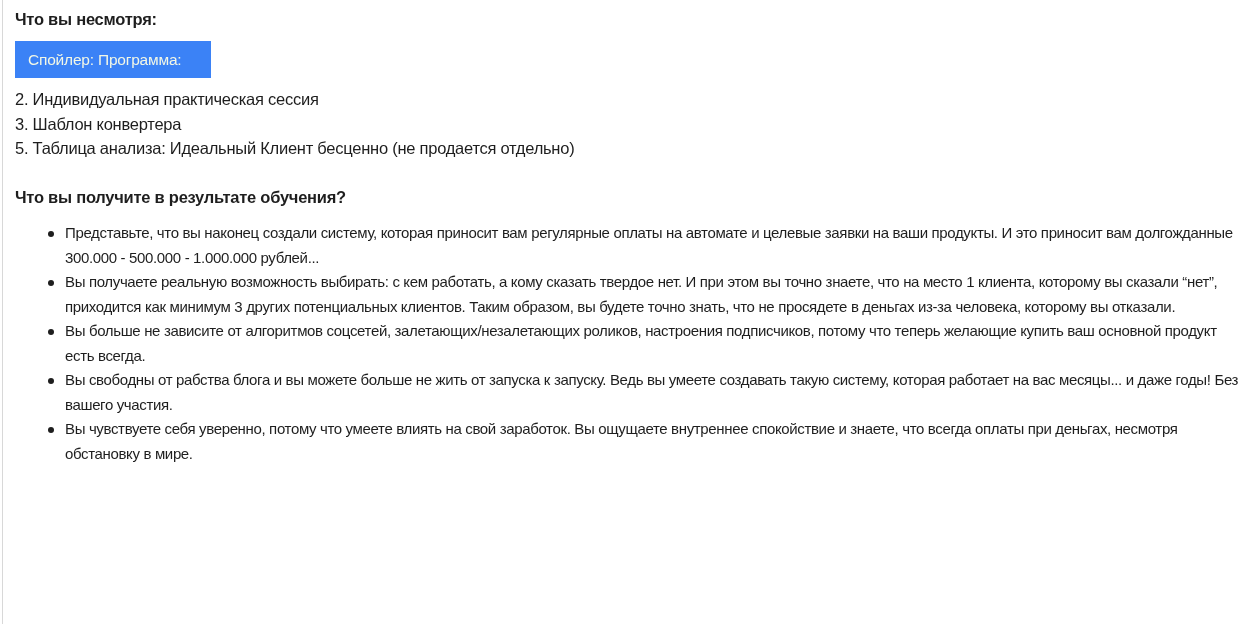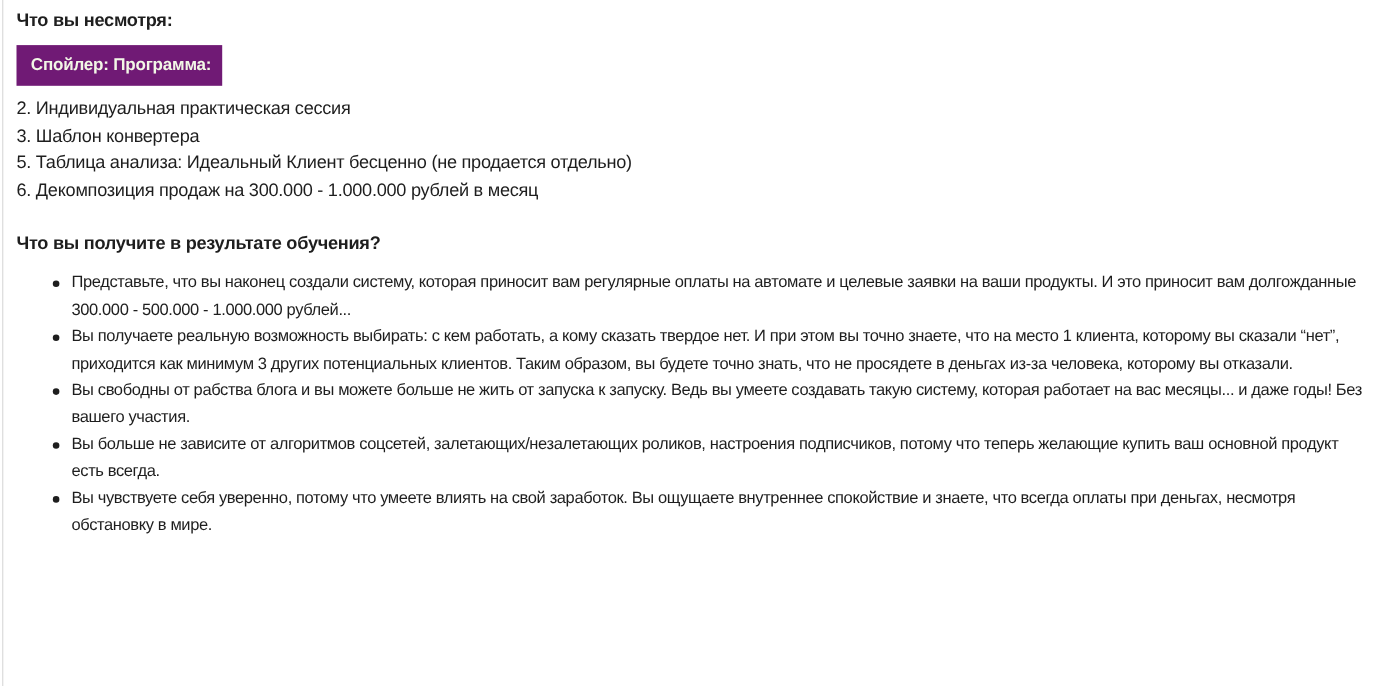--- a/index.html
+++ b/index.html
@@ -16,30 +16,29 @@
     }
     .txt {
       font-size: 16.5px;
       line-height: 24.4px;
       letter-spacing: -0.25px;
       white-space: nowrap;
     }
     .h { font-weight: bold; }
     .spoiler {
       display: inline-block;
-      background: #701a75;
+      background: #3b82f6;
       color: #f2f7e6;
       font-size: 15.5px;
       line-height: 20px;
-      padding: 9px 10px 8px 13px;
+      padding: 9px 30px 8px 13px;
       margin-top: 10px;
       margin-bottom: 9px;
       cursor: pointer;
       letter-spacing: -0.2px;
-      font-weight: bold;
     }
     .gap { height: 24px; }
     ul.bullets {
       margin: 12px 0 0 0;
       padding-left: 50px;
       list-style: none;
     }
     ul.bullets li {
       position: relative;
       font-size: 15px;
@@ -57,23 +56,22 @@
   </style>
 </head>
 <body>
 
 <div class="frame">
   <div class="txt h">Что вы несмотря:</div>
   <div class="spoiler">Спойлер: Программа:</div>
   <div class="txt">2. Индивидуальная практическая сессия</div>
   <div class="txt">3. Шаблон конвертера</div>
   <div class="txt">5. Таблица анализа: Идеальный Клиент бесценно (не продается отдельно)</div>
-  <div class="txt">6. Декомпозиция продаж на 300.000 - 1.000.000 рублей в месяц</div>
   <div class="gap"></div>
   <div class="txt h">Что вы получите в результате обучения?</div>
   <ul class="bullets">
     <li>Представьте, что вы наконец создали систему, которая приносит вам регулярные оплаты на автомате и целевые заявки на ваши продукты. И это приносит вам долгожданные 300.000 - 500.000 - 1.000.000 рублей...</li>
     <li>Вы получаете реальную возможность выбирать: с кем работать, а кому сказать твердое нет. И при этом вы точно знаете, что на место 1 клиента, которому вы сказали “нет”, приходится как минимум 3 других потенциальных клиентов. Таким образом, вы будете точно знать, что не просядете в деньгах из-за человека, которому вы отказали.</li>
+    <li>Вы больше не зависите от алгоритмов соцсетей, залетающих/незалетающих роликов, настроения подписчиков, потому что теперь желающие купить ваш основной продукт есть всегда.</li>
     <li>Вы свободны от рабства блога и вы можете больше не жить от запуска к запуску. Ведь вы умеете создавать такую систему, которая работает на вас месяцы... и даже годы! Без вашего участия.</li>
-    <li>Вы больше не зависите от алгоритмов соцсетей, залетающих/незалетающих роликов, настроения подписчиков, потому что теперь желающие купить ваш основной продукт есть всегда.</li>
     <li>Вы чувствуете себя уверенно, потому что умеете влиять на свой заработок. Вы ощущаете внутреннее спокойствие и знаете, что всегда оплаты при деньгах, несмотря обстановку в мире.</li>
   </ul>
 </div>
 
 </body></html>

